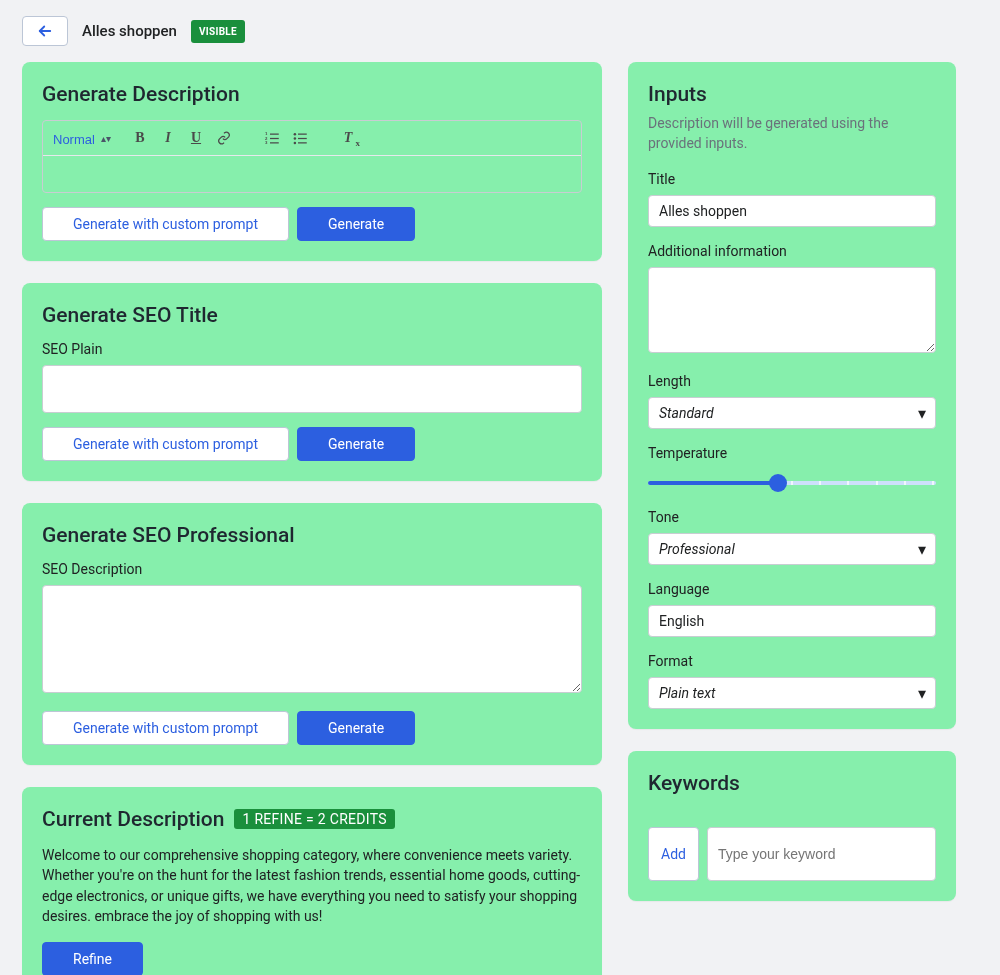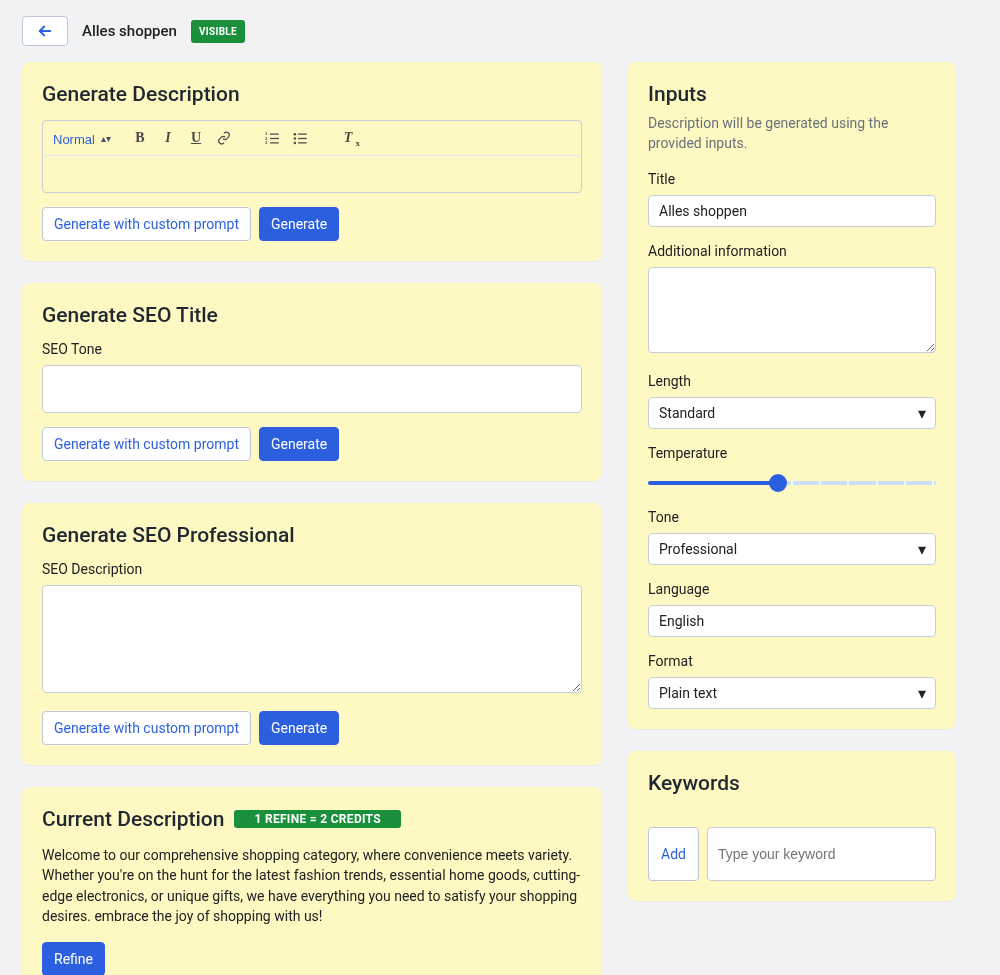--- a/index.html
+++ b/index.html
@@ -42,21 +42,21 @@
     letter-spacing: 0.3px;
   }
   .layout {
     display: flex;
     gap: 26px;
     align-items: flex-start;
   }
   .left-col { width: 580px; }
   .right-col { width: 328px; }
   .card {
-    background: #fef9c3;
+    background: #86efac;
     border-radius: 8px;
     padding: 20px;
     margin-bottom: 22px;
     box-shadow: 0 1px 1px rgba(0,0,0,0.04);
   }
   .card h2 {
     font-size: 21px;
     font-weight: 500;
     color: #1f2730;
     margin-bottom: 14px;
@@ -84,20 +84,21 @@
     color: #202223;
     background: #fff;
   }
   .textarea { resize: vertical; }
   .select-wrap {
     position: relative;
   }
   .select {
     appearance: none;
     padding-right: 28px;
+    font-style: italic;
   }
   .caret {
     position: absolute;
     right: 10px;
     top: 50%;
     transform: translateY(-50%);
     pointer-events: none;
   }
   .editor {
     border: 1px solid #c8cdd2;
@@ -134,21 +135,21 @@
     color: #4a4a4a;
   }
   .tb-sep { width: 14px; }
   .editor-body {
     min-height: 36px;
     padding: 8px 10px;
   }
   .btn-row { display: flex; gap: 8px; }
   .btn {
     border-radius: 4px;
-    padding: 8px 11px;
+    padding: 8px 30px;
     font-size: 14px;
     font-family: inherit;
     cursor: pointer;
   }
   .btn-outline {
     background: #fff;
     border: 1px solid #bcc6d6;
     color: #2c5fe0;
   }
   .btn-primary {
@@ -156,22 +157,22 @@
     border: 1px solid #2c5fe0;
     color: #fff;
     font-weight: 400;
   }
   .card-heading-row {
     display: flex; align-items: center; gap: 10px; margin-bottom: 14px;
   }
   .card-heading-row h2 { margin-bottom: 0; }
   .refine-badge {
     background: #1a8f3c; color: #fff;
-    font-size: 12px; font-weight: 700;
-    padding: 2px 20px; border-radius: 3px;
+    font-size: 14px; font-weight: 400;
+    padding: 2px 8px; border-radius: 3px;
     letter-spacing: 0.3px;
   }
   .desc-body {
     font-size: 14px; line-height: 1.45; margin-bottom: 16px;
   }
   .field-group { margin-bottom: 16px; }
   .slider-wrap { position: relative; padding-top: 6px; }
   .slider-track {
     position: absolute; left:0; right:0; top: 12px; height: 4px;
     background: #cde0fb; border-radius: 2px;
@@ -261,21 +262,21 @@
         <div class="editor-body" contenteditable="true" style=""></div>
       </div>
       <div class="btn-row">
         <button class="btn btn-outline">Generate with custom prompt</button>
         <button class="btn btn-primary">Generate</button>
       </div>
     </div>
 
     <div class="card">
       <h2>Generate SEO Title</h2>
-      <label class="field-label">SEO Tone</label>
+      <label class="field-label">SEO Plain</label>
       <input class="input" style="height: 48px; margin-bottom: 14px;" value="">
       <div class="btn-row">
         <button class="btn btn-outline">Generate with custom prompt</button>
         <button class="btn btn-primary">Generate</button>
       </div>
     </div>
 
     <div class="card">
       <h2>Generate SEO Professional</h2>
       <label class="field-label">SEO Description</label>

